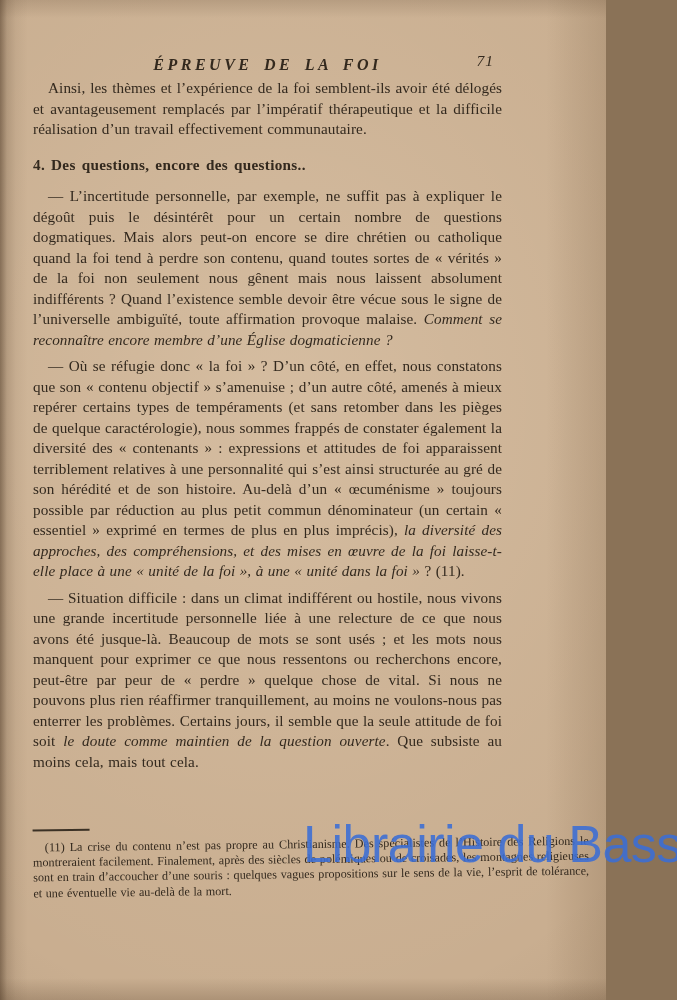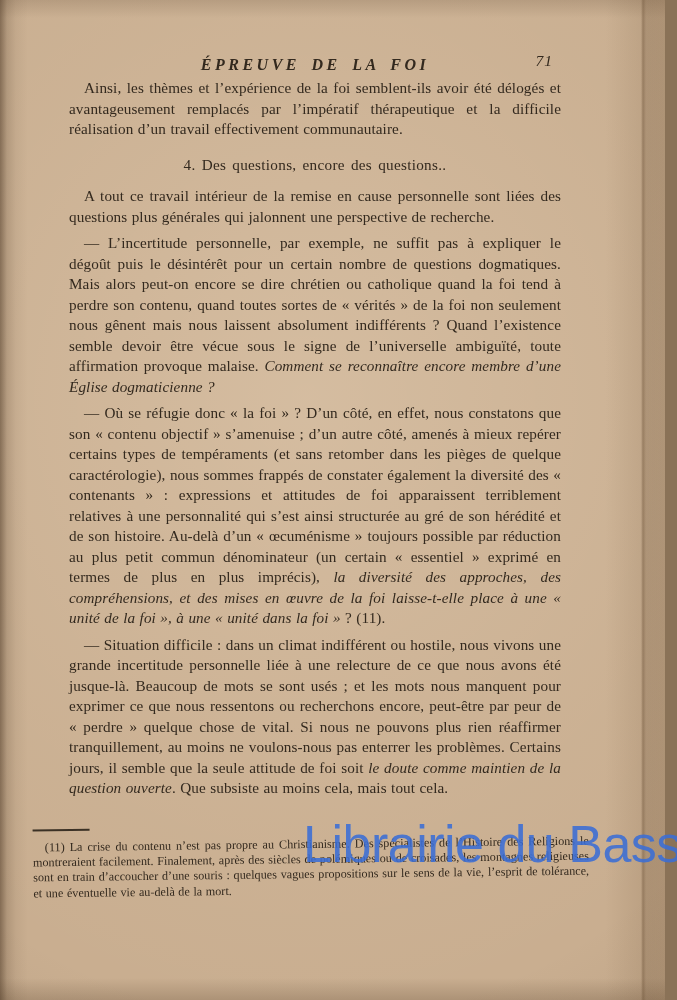--- a/index.html
+++ b/index.html
@@ -8,21 +8,21 @@
     width: 677px;
     height: 1000px;
     overflow: hidden;
     background: #8a7257;
     font-family: "Liberation Serif", "DejaVu Serif", serif;
   }
 
   
   .page {
     position: relative;
-    width: 665px;
+    width: 606px;
     height: 1000px;
     color: #33291e;
     background-color: #c9ae90;
     background-image:
       
       linear-gradient(90deg,
         rgba(0,0,0,0) 641px, rgba(104,78,52,0.45) 643px,
         rgba(104,78,52,0.18) 646px, rgba(140,110,78,0.12) 677px),
       
       linear-gradient(90deg,
@@ -32,21 +32,20 @@
       linear-gradient(270deg,
         rgba(110,84,56,0.22) 0px, rgba(110,84,56,0.10) 34px,
         rgba(110,84,56,0) 60px),
       
       linear-gradient(180deg, rgba(70,48,28,0.16) 0px, rgba(70,48,28,0) 18px),
       linear-gradient(0deg, rgba(70,48,28,0.22) 0px, rgba(70,48,28,0) 22px),
       
       radial-gradient(ellipse 130% 95% at 46% 40%,
         rgba(255,240,218,0.22) 0%, rgba(255,240,218,0.05) 45%,
         rgba(0,0,0,0) 65%, rgba(58,38,20,0.14) 100%);
-    padding-left: 36px;
   }
 
   
   .running-header {
     position: relative;
     padding-top: 56px;
     margin: 0 104px 0 33px;   
     height: 78px;
   }
   .header-title {
@@ -75,23 +74,23 @@
     text-align: justify;
     letter-spacing: 0.1px;
     word-spacing: 0.5px;
   }
   .para { margin-bottom: 6px; text-indent: 15px; }
   .para:last-child { margin-bottom: 0; }
   .run-italic { font-style: italic; }
 
   .section-heading {
     margin: 15px 0 11px;
-    text-align: center;
+    text-align: left;
     font-size: 15.2px;
-    font-weight: normal;
+    font-weight: bold;
     letter-spacing: 0.3px;
     word-spacing: 2px;
     text-indent: 0;
   }
 
   
   .footnote-block {
     position: absolute;
     left: 33px;
     top: 826px;
@@ -137,23 +136,20 @@
   </header>
 
   <main class="body-text">
 
     <p class="para">
       <span>Ainsi, les thèmes et l’expérience de la foi semblent-ils avoir été délogés et avantageusement remplacés par l’impératif thérapeutique et la difficile réalisation d’un travail effectivement communautaire.</span>
     </p>
 
     <h2 class="section-heading">4. Des questions, encore des questions..</h2>
 
-    <p class="para">
-      <span>A tout ce travail intérieur de la remise en cause personnelle sont liées des questions plus générales qui jalonnent une perspective de recherche.</span>
-    </p>
 
     <p class="para">
       <span>— L’incertitude personnelle, par exemple, ne suffit pas à expliquer le dégoût puis le désintérêt pour un certain nombre de questions dogmatiques. Mais alors peut-on encore se dire chrétien ou catholique quand la foi tend à perdre son contenu, quand toutes sortes de « vérités » de la foi non seulement nous gênent mais nous laissent absolument indifférents ? Quand l’existence semble devoir être vécue sous le signe de l’universelle ambiguïté, toute affirmation provoque malaise. </span><span class="run-italic">Comment se reconnaître encore membre d’une Église dogmaticienne ?</span>
     </p>
 
     <p class="para">
       <span>— Où se réfugie donc « la foi » ? D’un côté, en effet, nous constatons que son « contenu objectif » s’amenuise ; d’un autre côté, amenés à mieux repérer certains types de tempéraments (et sans retomber dans les pièges de quelque caractérologie), nous sommes frappés de constater également la diversité des « contenants » : expressions et attitudes de foi apparaissent terriblement relatives à une personnalité qui s’est ainsi structurée au gré de son hérédité et de son histoire. Au-delà d’un « œcuménisme » toujours possible par réduction au plus petit commun dénominateur (un certain « essentiel » exprimé en termes de plus en plus imprécis), </span><span class="run-italic">la diversité des approches, des compréhensions, et des mises en œuvre de la foi laisse-t-elle place à une « unité de la foi », à une « unité dans la foi »</span><span> ? (11).</span>
     </p>
 
     <p class="para">

